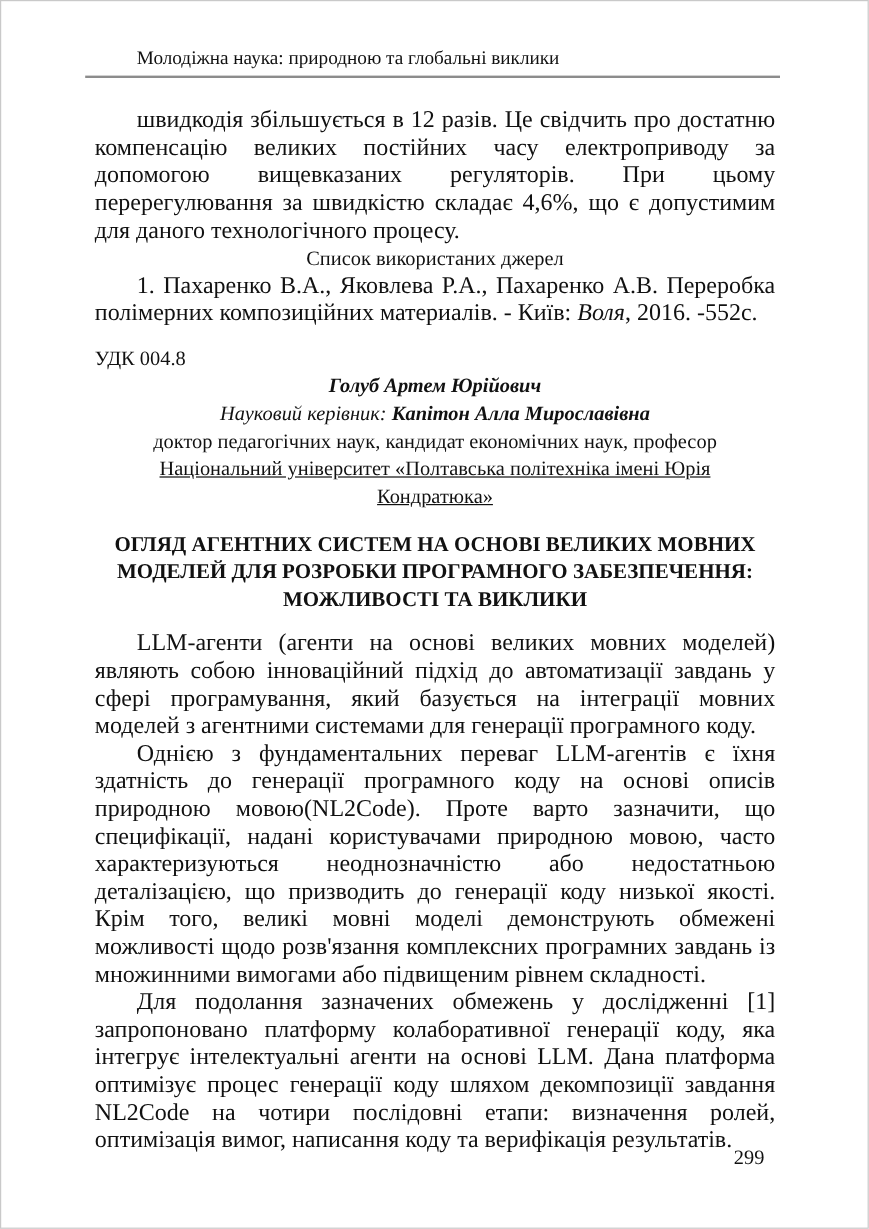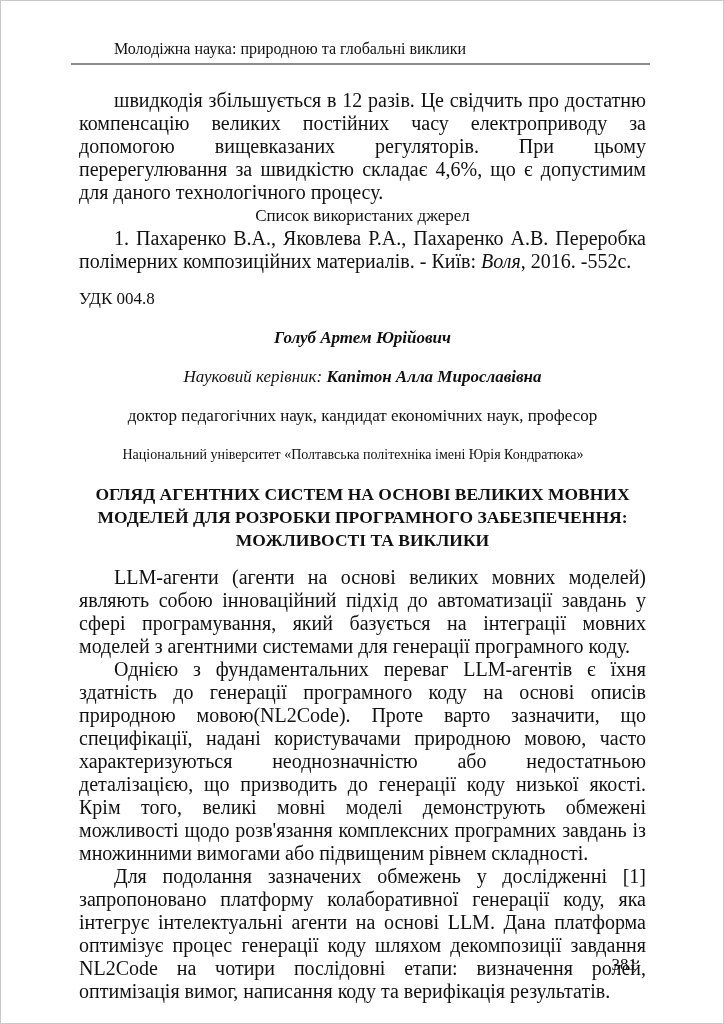--- a/index.html
+++ b/index.html
@@ -44,29 +44,30 @@
     line-height: 23px;
     text-align: center;
   }
   .udc {
     margin: 14px 0 0 0;
     font-size: 17px;
     line-height: 23px;
     text-align: left;
     text-indent: 0;
   }
-  .author-line { margin: 16px; font-size: 17px; line-height: 23px; text-align: center; }
+  .author-line { margin: 0; font-size: 17px; line-height: 23px; text-align: center; }
   .bold-italic { font-weight: bold; font-style: italic; }
   .italic { font-style: italic; }
   .affiliation {
     margin: 0 auto;
     max-width: 480px;
-    font-size: 14px;
+    font-size: 17px;
     line-height: 23px;
-    text-align: left;
+    text-align: center;
+    text-decoration: underline;
   }
   .article-title {
     margin: 17px 0 14px 0;
     font-size: 17.5px;
     line-height: 23px;
     font-weight: bold;
     text-align: center;
   }
   .page-number {
     position: absolute;
@@ -105,15 +106,15 @@
   <p class="author-line affiliation">Національний університет «Полтавська політехніка імені Юрія Кондратюка»</p>
 
   <h1 class="article-title">ОГЛЯД АГЕНТНИХ СИСТЕМ НА ОСНОВІ ВЕЛИКИХ МОВНИХ МОДЕЛЕЙ ДЛЯ РОЗРОБКИ ПРОГРАМНОГО ЗАБЕЗПЕЧЕННЯ: МОЖЛИВОСТІ ТА ВИКЛИКИ</h1>
 
   <p class="para">LLM-агенти (агенти на основі великих мовних моделей) являють собою інноваційний підхід до автоматизації завдань у сфері програмування, який базується на інтеграції мовних моделей з агентними системами для генерації програмного коду.</p>
 
   <p class="para">Однією з фундаментальних переваг LLM-агентів є їхня здатність до генерації програмного коду на основі описів природною мовою(NL2Code). Проте варто зазначити, що специфікації, надані користувачами природною мовою, часто характеризуються неоднозначністю або недостатньою деталізацією, що призводить до генерації коду низької якості. Крім того, великі мовні моделі демонструють обмежені можливості щодо розв'язання комплексних програмних завдань із множинними вимогами або підвищеним рівнем складності.</p>
 
   <p class="para">Для подолання зазначених обмежень у дослідженні [1] запропоновано платформу колаборативної генерації коду, яка інтегрує інтелектуальні агенти на основі LLM. Дана платформа оптимізує процес генерації коду шляхом декомпозиції завдання NL2Code на чотири послідовні етапи: визначення ролей, оптимізація вимог, написання коду та верифікація результатів.</p>
 
-  <div class="page-number">381</div>
+  <div class="page-number">299</div>
 
 </div>
 
 </body></html>

